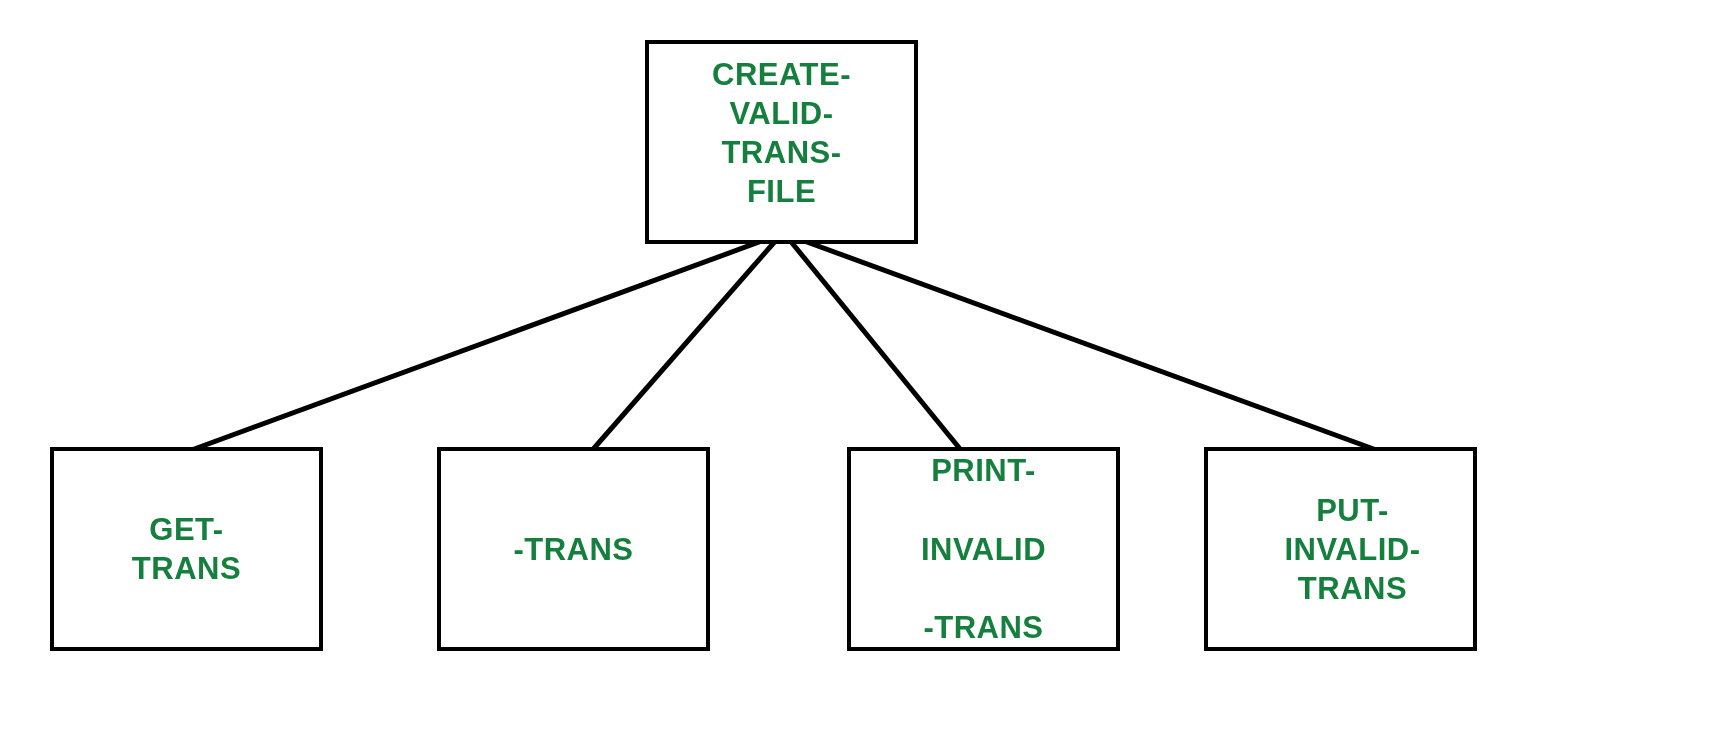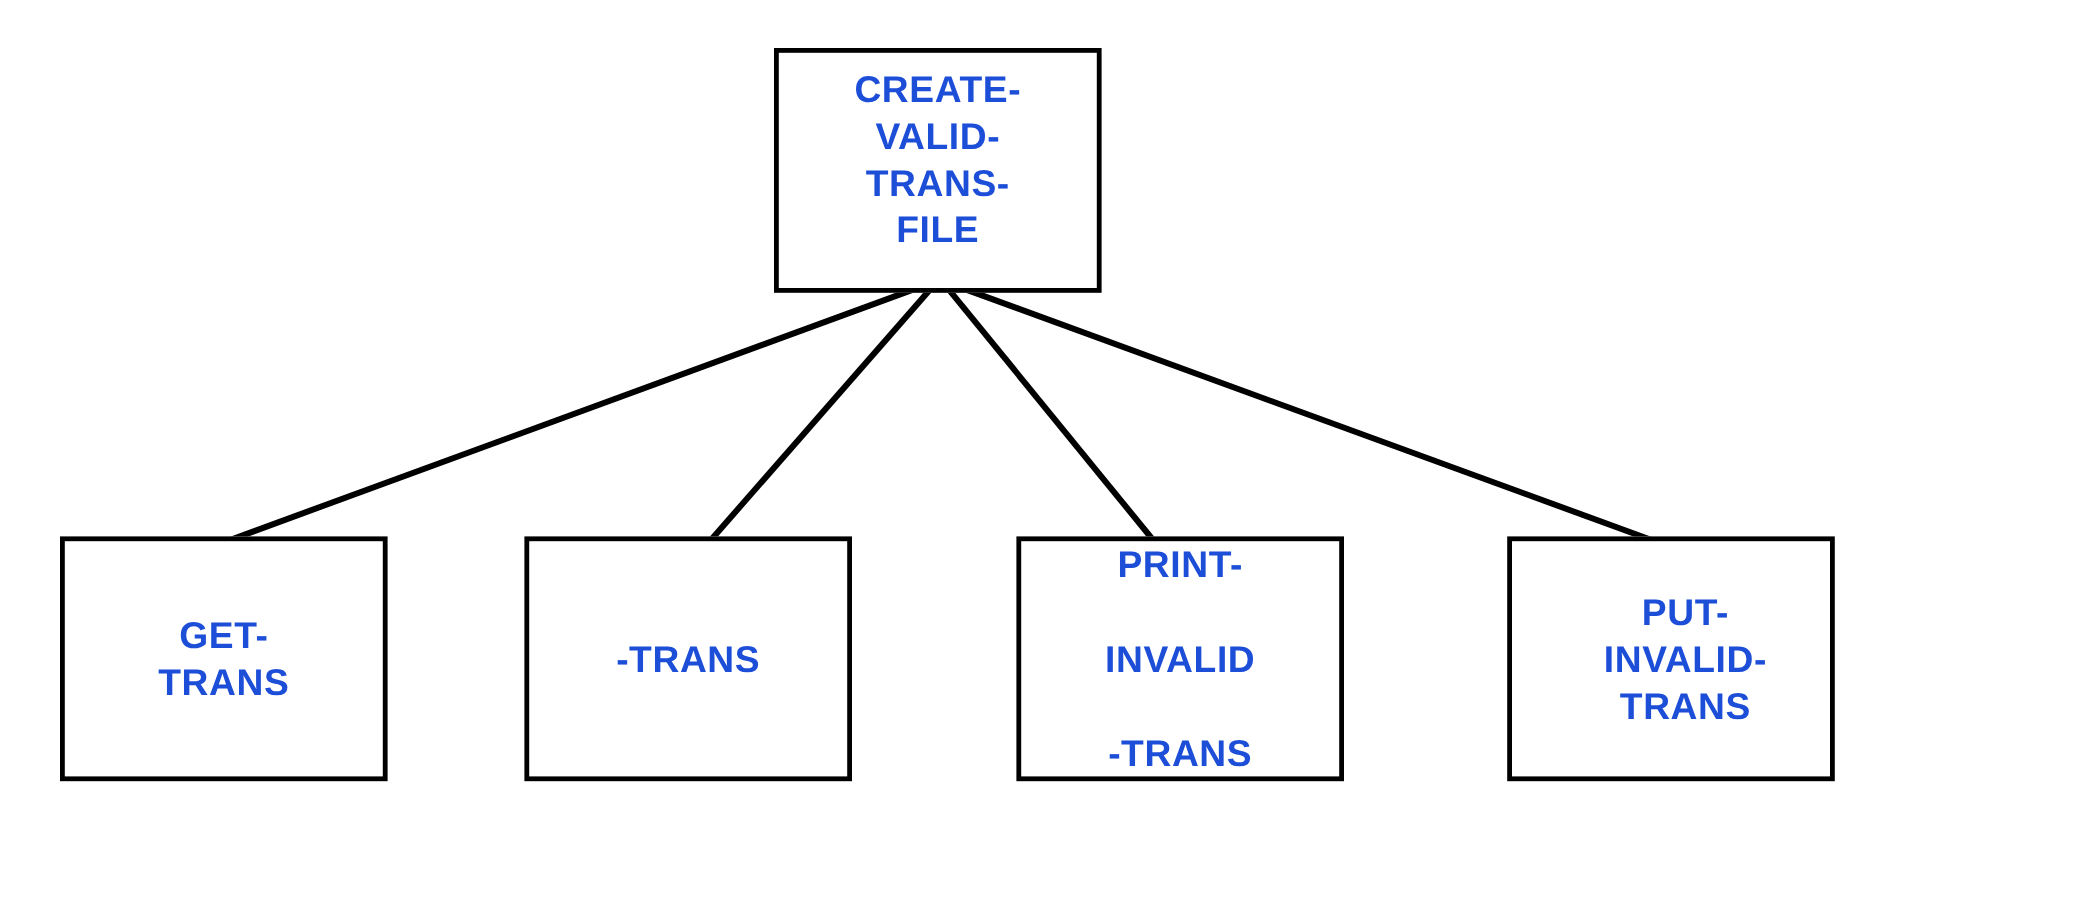--- a/index.html
+++ b/index.html
@@ -31,21 +31,21 @@
     box-sizing: border-box;
     width: 273px;
     height: 204px;
     border: 4px solid #000000;
     background: #ffffff;
     display: flex;
     flex-direction: column;
     align-items: center;
     justify-content: center;
     text-align: center;
-    color: #1d4ed8;
+    color: #15803d;
     font-weight: bold;
     font-size: 31px;
     line-height: 39px;
     letter-spacing: 0.5px;
   }
   .box .ln {
     display: block;
     white-space: nowrap;
   }
   .box-root {
@@ -53,21 +53,21 @@
     top: 40px;
     justify-content: flex-start;
     padding-top: 11px;
   }
   .box-child {
     top: 447px;
   }
   .box-get      { left: 30px; margin-left: 20px; }
   .box-validate { left: 437px; }
   .box-print    { left: 847px; justify-content: space-between; }
-  .box-put      { left: 1256px; padding-left: 24px; }
+  .box-put      { left: 1204px; padding-left: 24px; }
 </style>
 </head>
 <body>
 
 <div class="canvas">
 
   <svg class="connectors" width="1730" height="748" viewBox="0 0 1730 748" aria-hidden="true">
     <line x1="770" y1="238" x2="178" y2="455"></line>
     <line x1="778" y1="238" x2="588" y2="455"></line>
     <line x1="788" y1="238" x2="965" y2="455"></line>

